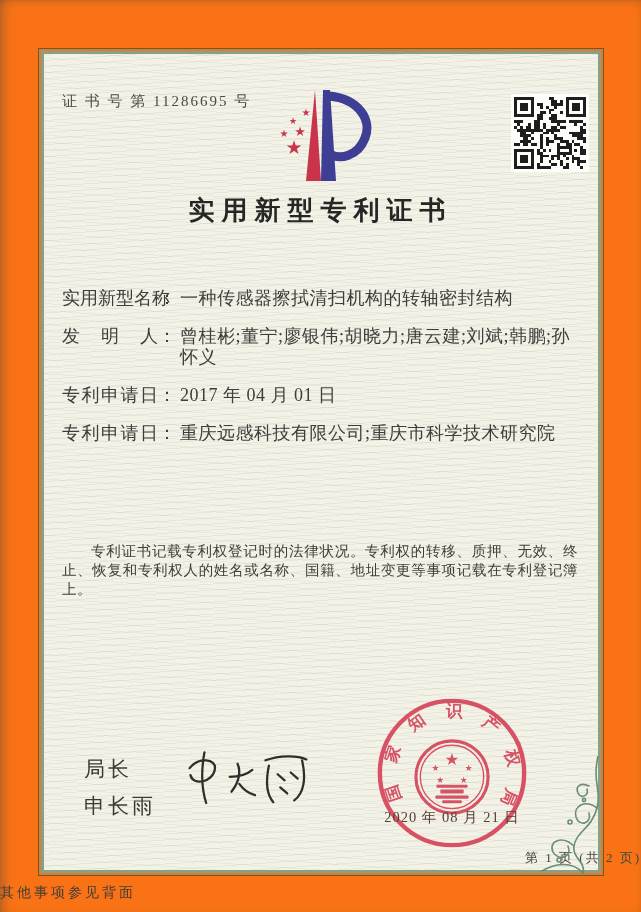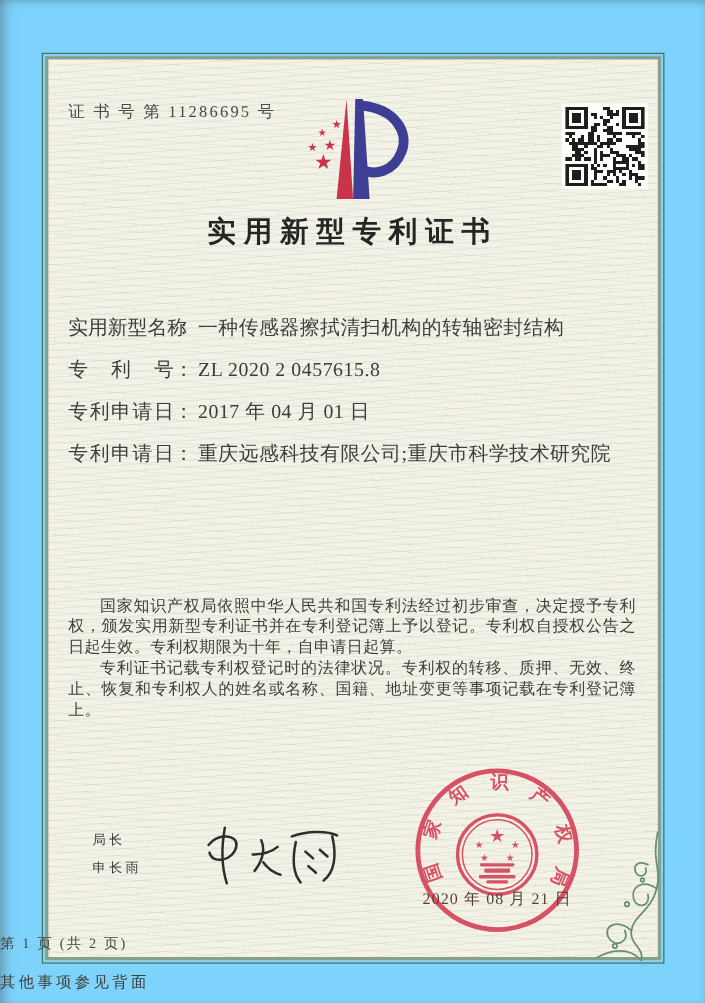--- a/index.html
+++ b/index.html
@@ -4,21 +4,21 @@
 <style>
   html,body{margin:0;padding:0;}
   body{
     width:641px;height:912px;position:relative;overflow:hidden;
     background:#f8f6ef;
     font-family:"Liberation Serif","DejaVu Serif",serif;
     color:#3d3d3b;
   }
   .paper{
     position:absolute;inset:0;
-    background:#7dd3fc;
+    background:#f97316;
     box-shadow:inset 10px 0 12px -8px rgba(70,70,62,.5),
                inset 0 8px 10px -8px rgba(70,70,62,.35),
                inset -4px 0 8px -6px rgba(70,70,62,.25);
   }
   .frame{
     position:absolute;left:38px;top:48px;width:564px;height:826px;
     border:1px solid #44684f;
   }
   .frame-inner{
     position:absolute;inset:2px;border:3px solid #85a18b;
@@ -45,30 +45,30 @@
     color:#3d3d3b;
   }
   .colon{display:inline-block;vertical-align:top;margin-right:4px;}
   .fvalue{display:inline-block;vertical-align:top;max-width:404px;letter-spacing:.5px;white-space:normal;word-break:break-all;}
   .grant-pair2{margin-left:36px;}
   .paras{
     position:absolute;left:62px;top:542px;width:516px;
     font-size:14.5px;line-height:19px;text-align:justify;color:#3f3e3a;letter-spacing:.4px;
   }
   .paras p{margin:0;text-indent:2em;}
-  .signer{position:absolute;left:84px;top:755px;font-size:12px;letter-spacing:3px;color:#3a3a36;}
+  .signer{position:absolute;left:84px;top:755px;font-size:21px;letter-spacing:3px;color:#3a3a36;}
   .signer div{margin-bottom:9px;}
   .signature{position:absolute;left:172px;top:742px;width:152px;height:68px;}
   .seal{position:absolute;left:374px;top:695px;width:156px;height:156px;}
   .seal-date{
     position:absolute;left:377px;top:808px;width:150px;text-align:center;
     font-size:14.5px;color:#553e36;letter-spacing:1px;
   }
   .page-foot{
-    position:absolute;left:0;right:0;top:849px;text-align:left;
+    position:absolute;left:0;right:0;top:849px;text-align:right;
     font-size:13px;letter-spacing:2px;color:#45453f;
   }
   .back-note{
     position:absolute;left:0;right:0;top:884px;text-align:left;
     font-size:14px;letter-spacing:3px;color:#3f3e38;
   }
   .flourish{position:absolute;left:526px;top:756px;width:78px;height:118px;}
 </style>
 </head>
 <body>
@@ -306,32 +306,31 @@
       </g>
   </svg>
 
   <h1 class="title">实用新型专利证书</h1>
 
   <div class="fields">
     <div class="row">
       <span class="flabel">实用新型名称</span><span class="colon">：</span><span class="fvalue">一种传感器擦拭清扫机构的转轴密封结构</span>
     </div>
     <div class="row">
-      <span class="flabel">专利号</span><span class="colon">：</span><span class="fvalue">ZL 2020 2 0457615.8</span>
+      <span class="flabel">发明人</span><span class="colon">：</span><span class="fvalue">曾桂彬;董宁;廖银伟;胡晓力;唐云建;刘斌;韩鹏;孙怀义</span>
     </div>
     <div class="row">
       <span class="flabel">专利申请日</span><span class="colon">：</span><span class="fvalue">2017 年 04 月 01 日</span>
     </div>
     <div class="row">
       <span class="flabel">专利申请日</span><span class="colon">：</span><span class="fvalue">重庆远感科技有限公司;重庆市科学技术研究院</span>
     </div>
   </div>
 
   <div class="paras">
-    <p>国家知识产权局依照中华人民共和国专利法经过初步审查，决定授予专利权，颁发实用新型专利证书并在专利登记簿上予以登记。专利权自授权公告之日起生效。专利权期限为十年，自申请日起算。</p>
     <p>专利证书记载专利权登记时的法律状况。专利权的转移、质押、无效、终止、恢复和专利权人的姓名或名称、国籍、地址变更等事项记载在专利登记簿上。</p>
   </div>
 
   <div class="signer">
     <div>局长</div>
     <div>申长雨</div>
   </div>
 
   <svg class="signature" viewBox="0 0 160 78">
     <g stroke="#2f2e2a" stroke-width="2.6" fill="none" stroke-linecap="round">

